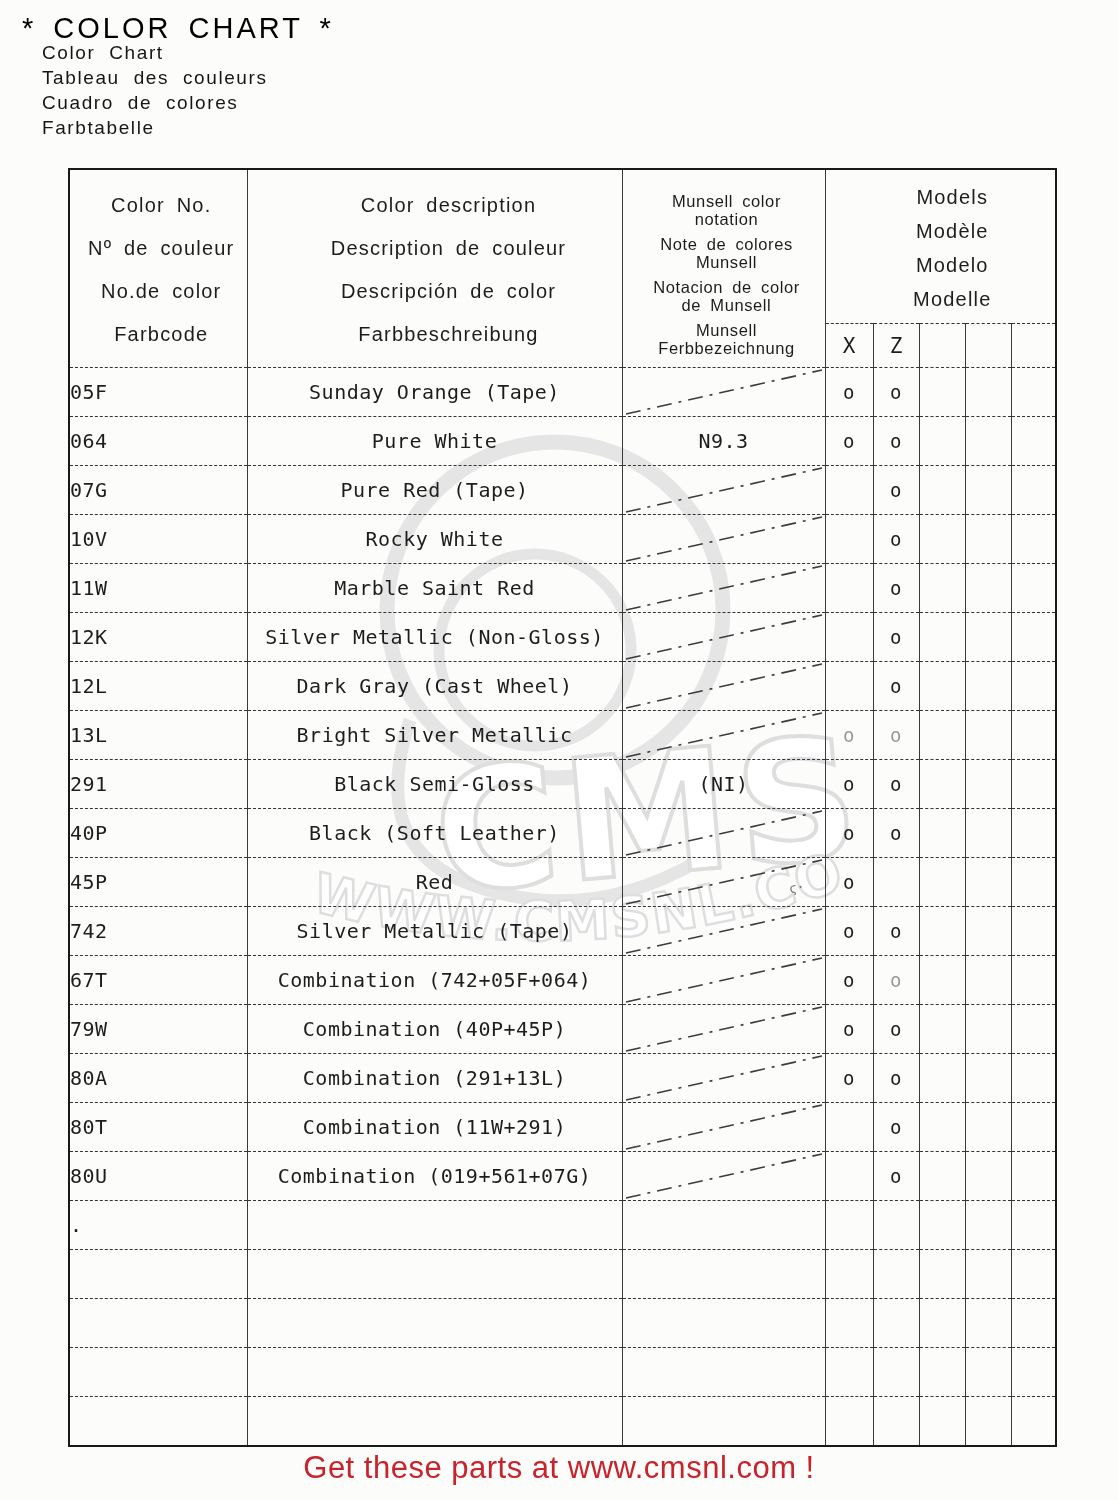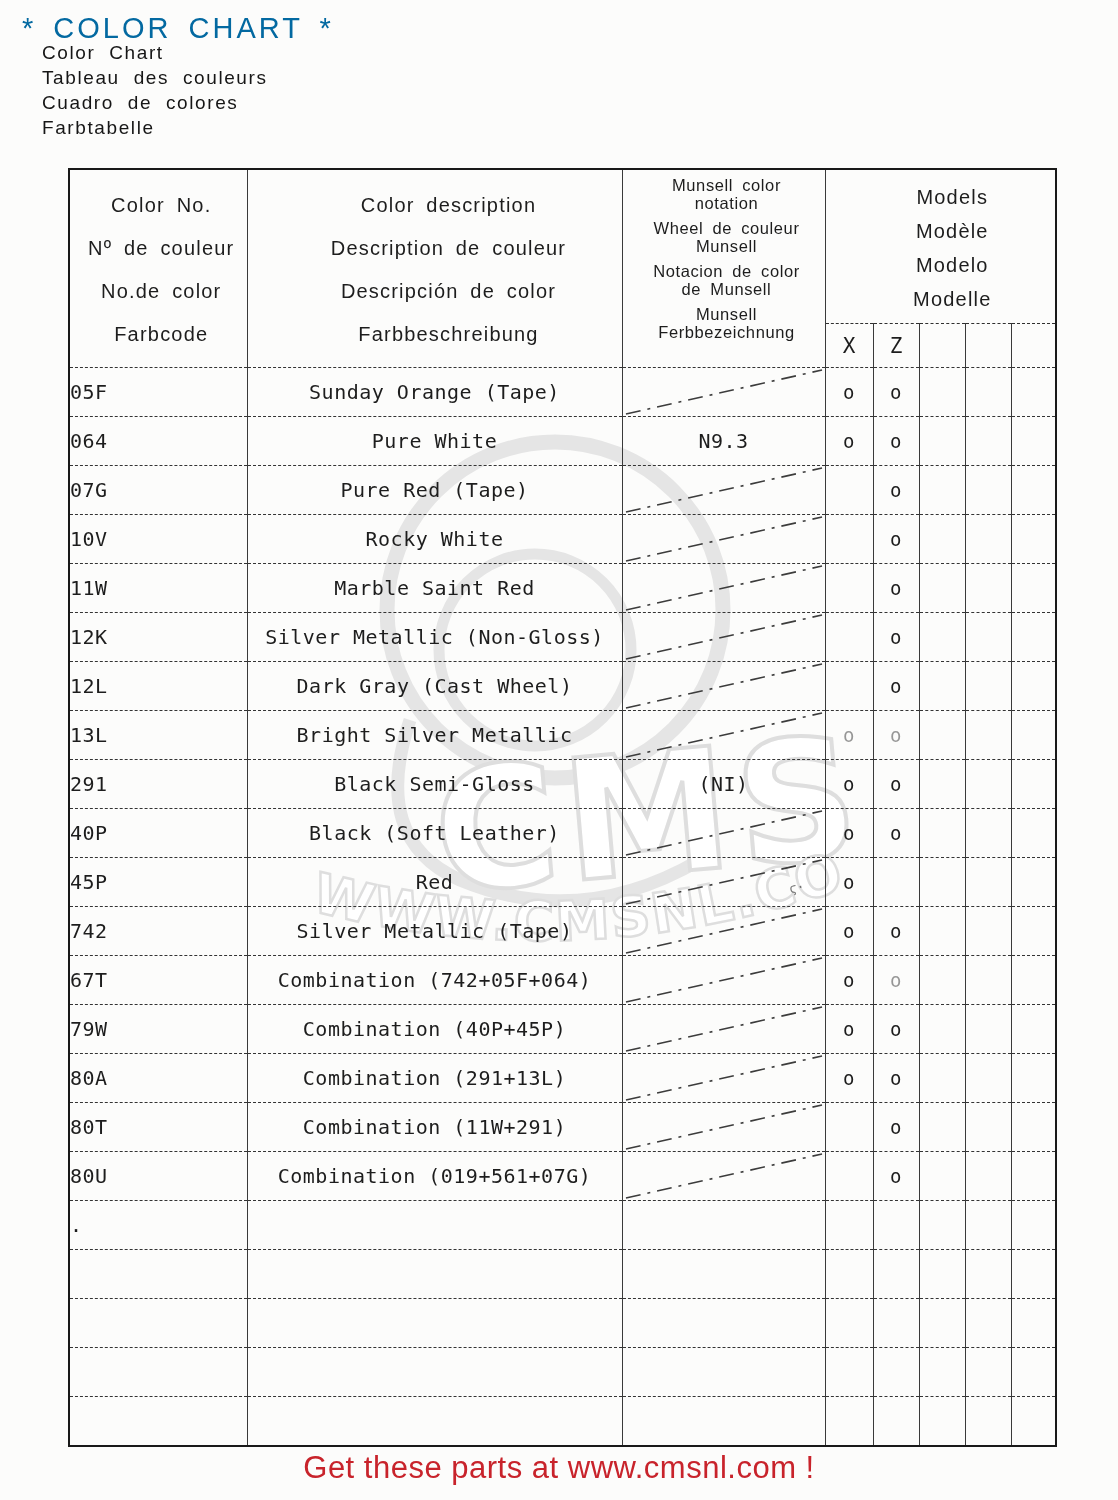--- a/index.html
+++ b/index.html
@@ -7,21 +7,21 @@
     width:1118px;height:1500px;position:relative;overflow:hidden;
     background:#fcfcfb;
     font-family:"Liberation Sans", sans-serif;
     color:#1d1d1d;
   }
   .page{position:absolute;inset:0;}
 
   
   .title{
     position:absolute;left:22px;top:12px;
-    font-size:29px;font-weight:400;color:#0369a1;
+    font-size:29px;font-weight:400;color:#000000;
     letter-spacing:3px;word-spacing:6px;white-space:nowrap;
   }
   .subtitles{
     position:absolute;left:42px;top:40px;
     font-size:19px;letter-spacing:1.6px;word-spacing:7px;
     line-height:25px;color:#161616;
   }
 
   
   .watermark{position:absolute;left:280px;top:420px;z-index:0;pointer-events:none;}
@@ -50,21 +50,21 @@
     font-family:"DejaVu Sans Mono","Liberation Mono",monospace;
     font-size:20px;letter-spacing:0.5px;
   }
   .hblock{display:block;padding-top:14px;}
   .hline{display:block;line-height:43px;font-size:20px;letter-spacing:1.2px;word-spacing:5px;white-space:nowrap;}
   .c-code-h .hline{padding-left:6px;}
   .c-desc-h .hline{padding-left:28px;}
   .c-munsell-h{overflow:hidden;}
   .mh{display:block;line-height:18px;font-size:16.5px;letter-spacing:0.6px;word-spacing:4px;padding-left:6px;white-space:nowrap;}
   .mh.gap{margin-top:7px;}
-  .c-munsell-h .hblock{padding-top:6px;}
+  .c-munsell-h .hblock{padding-top:22px;}
   .c-models-h .hline{line-height:34px;padding-left:24px;font-size:20px;}
   .c-models-h .hblock{padding-top:10px;}
 
   td.td-code{text-align:left;}
   td.td-desc{text-align:center;padding-left:24px;white-space:nowrap;}
   td.td-munsell{text-align:center;position:relative;}
   td.td-mark{text-align:center;font-size:19px;}
   td .faint{opacity:0.45;}
   svg.diag{position:absolute;left:0;top:0;width:100%;height:100%;}
   svg.diag line{stroke:#3c3c3c;stroke-width:1.6;stroke-dasharray:15 7 3 7;}
@@ -137,21 +137,21 @@
             <span class="hline">Color description</span>
             <span class="hline">Description de couleur</span>
             <span class="hline">Descripción de color</span>
             <span class="hline">Farbbeschreibung</span>
           </span>
         </th>
         <th class="c-munsell-h" rowspan="2">
           <span class="hblock">
             <span class="mh">Munsell color</span>
             <span class="mh">notation</span>
-            <span class="mh gap">Wheel de couleur</span>
+            <span class="mh gap">Note de colores</span>
             <span class="mh">Munsell</span>
             <span class="mh gap">Notacion de color</span>
             <span class="mh">de Munsell</span>
             <span class="mh gap">Munsell</span>
             <span class="mh">Ferbbezeichnung</span>
           </span>
         </th>
         <th class="c-models-h" colspan="5">
           <span class="hblock">
             <span class="hline">Models</span>

